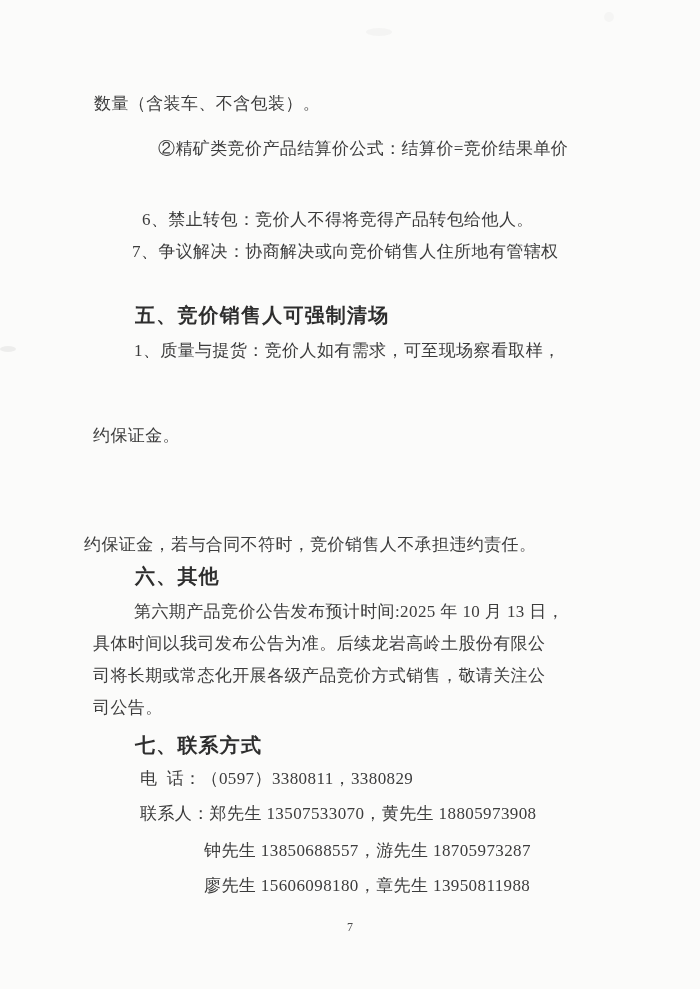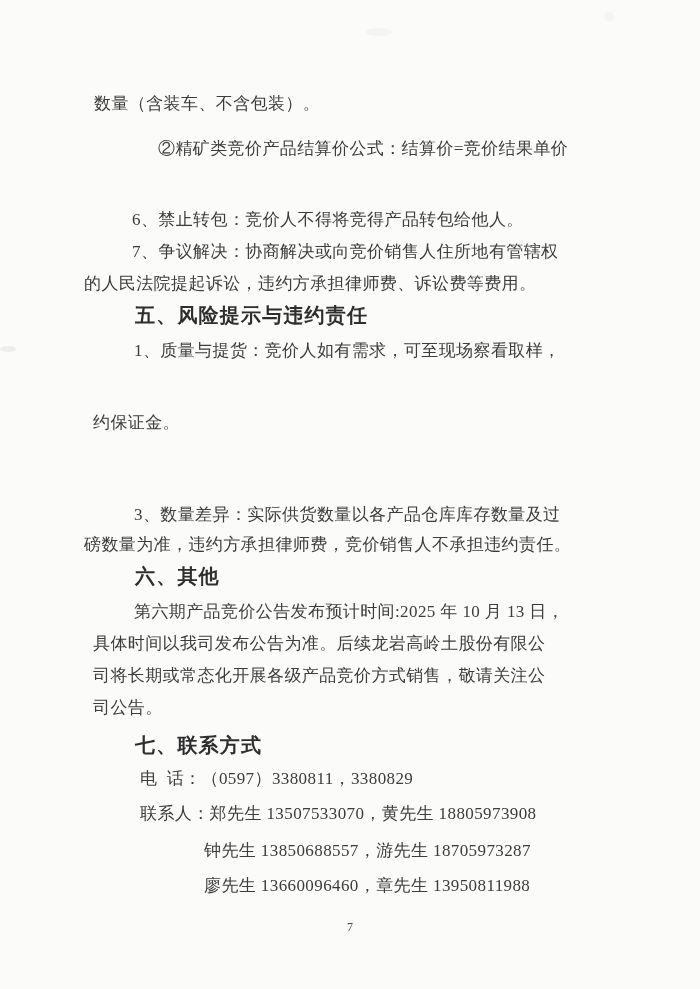--- a/index.html
+++ b/index.html
@@ -47,40 +47,38 @@
 <body>
 
 <div class="page">
 
   <div class="sm sm1"></div>
   <div class="sm sm2"></div>
   <div class="sm sm3"></div>
 
   <div class="ln" style="top:92px;left:94px">数量（含装车、不含包装）。</div>
   <div class="ln" style="top:137px;left:158px">②精矿类竞价产品结算价公式：结算价=竞价结果单价</div>
-  <div class="ln" style="top:208px;left:132px">6、禁止转包：竞价人不得将竞得产品转包给他人。</div>
+  <div class="ln" style="top:208px;left:142px">6、禁止转包：竞价人不得将竞得产品转包给他人。</div>
   <div class="ln" style="top:240px;left:132px">7、争议解决：协商解决或向竞价销售人住所地有管辖权</div>
-  <div class="ln" style="top:272px;left:84px">的人民法院提起诉讼，违约方承担律师费、诉讼费等费用。</div>
 
-  <div class="ln hd" style="top:303px;left:135px">五、风险提示与违约责任</div>
+  <div class="ln hd" style="top:303px;left:135px">五、竞价销售人可强制清场</div>
 
   <div class="ln" style="top:339px;left:134px">1、质量与提货：竞价人如有需求，可至现场察看取样，</div>
-  <div class="ln" style="top:411px;left:93px">约保证金。</div>
-  <div class="ln" style="top:503px;left:134px">3、数量差异：实际供货数量以各产品仓库库存数量及过</div>
-  <div class="ln" style="top:533px;left:84px">磅数量为准，违约方承担律师费，竞价销售人不承担违约责任。</div>
+  <div class="ln" style="top:424px;left:93px">约保证金。</div>
+  <div class="ln" style="top:533px;left:84px">约保证金，若与合同不符时，竞价销售人不承担违约责任。</div>
 
   <div class="ln hd" style="top:564px;left:135px">六、其他</div>
 
   <div class="ln" style="top:600px;left:134px">第六期产品竞价公告发布预计时间:2025 年 10 月 13 日，</div>
   <div class="ln" style="top:664px;left:93px">司将长期或常态化开展各级产品竞价方式销售，敬请关注公</div>
   <div class="ln" style="top:632px;left:93px">具体时间以我司发布公告为准。后续龙岩高岭土股份有限公</div>
   <div class="ln" style="top:696px;left:93px">司公告。</div>
 
   <div class="ln hd" style="top:733px;left:135px">七、联系方式</div>
 
   <div class="ln" style="top:767px;left:140px">电  话：（0597）3380811，3380829</div>
   <div class="ln" style="top:802px;left:140px">联系人：郑先生 13507533070，黄先生 18805973908</div>
   <div class="ln" style="top:839px;left:204px">钟先生 13850688557，游先生 18705973287</div>
-  <div class="ln" style="top:874px;left:204px">廖先生 13660096460，章先生 13950811988</div>
+  <div class="ln" style="top:874px;left:204px">廖先生 15606098180，章先生 13950811988</div>
 
   <div class="pageno" style="top:920px">7</div>
 
 </div>
 
 </body></html>

